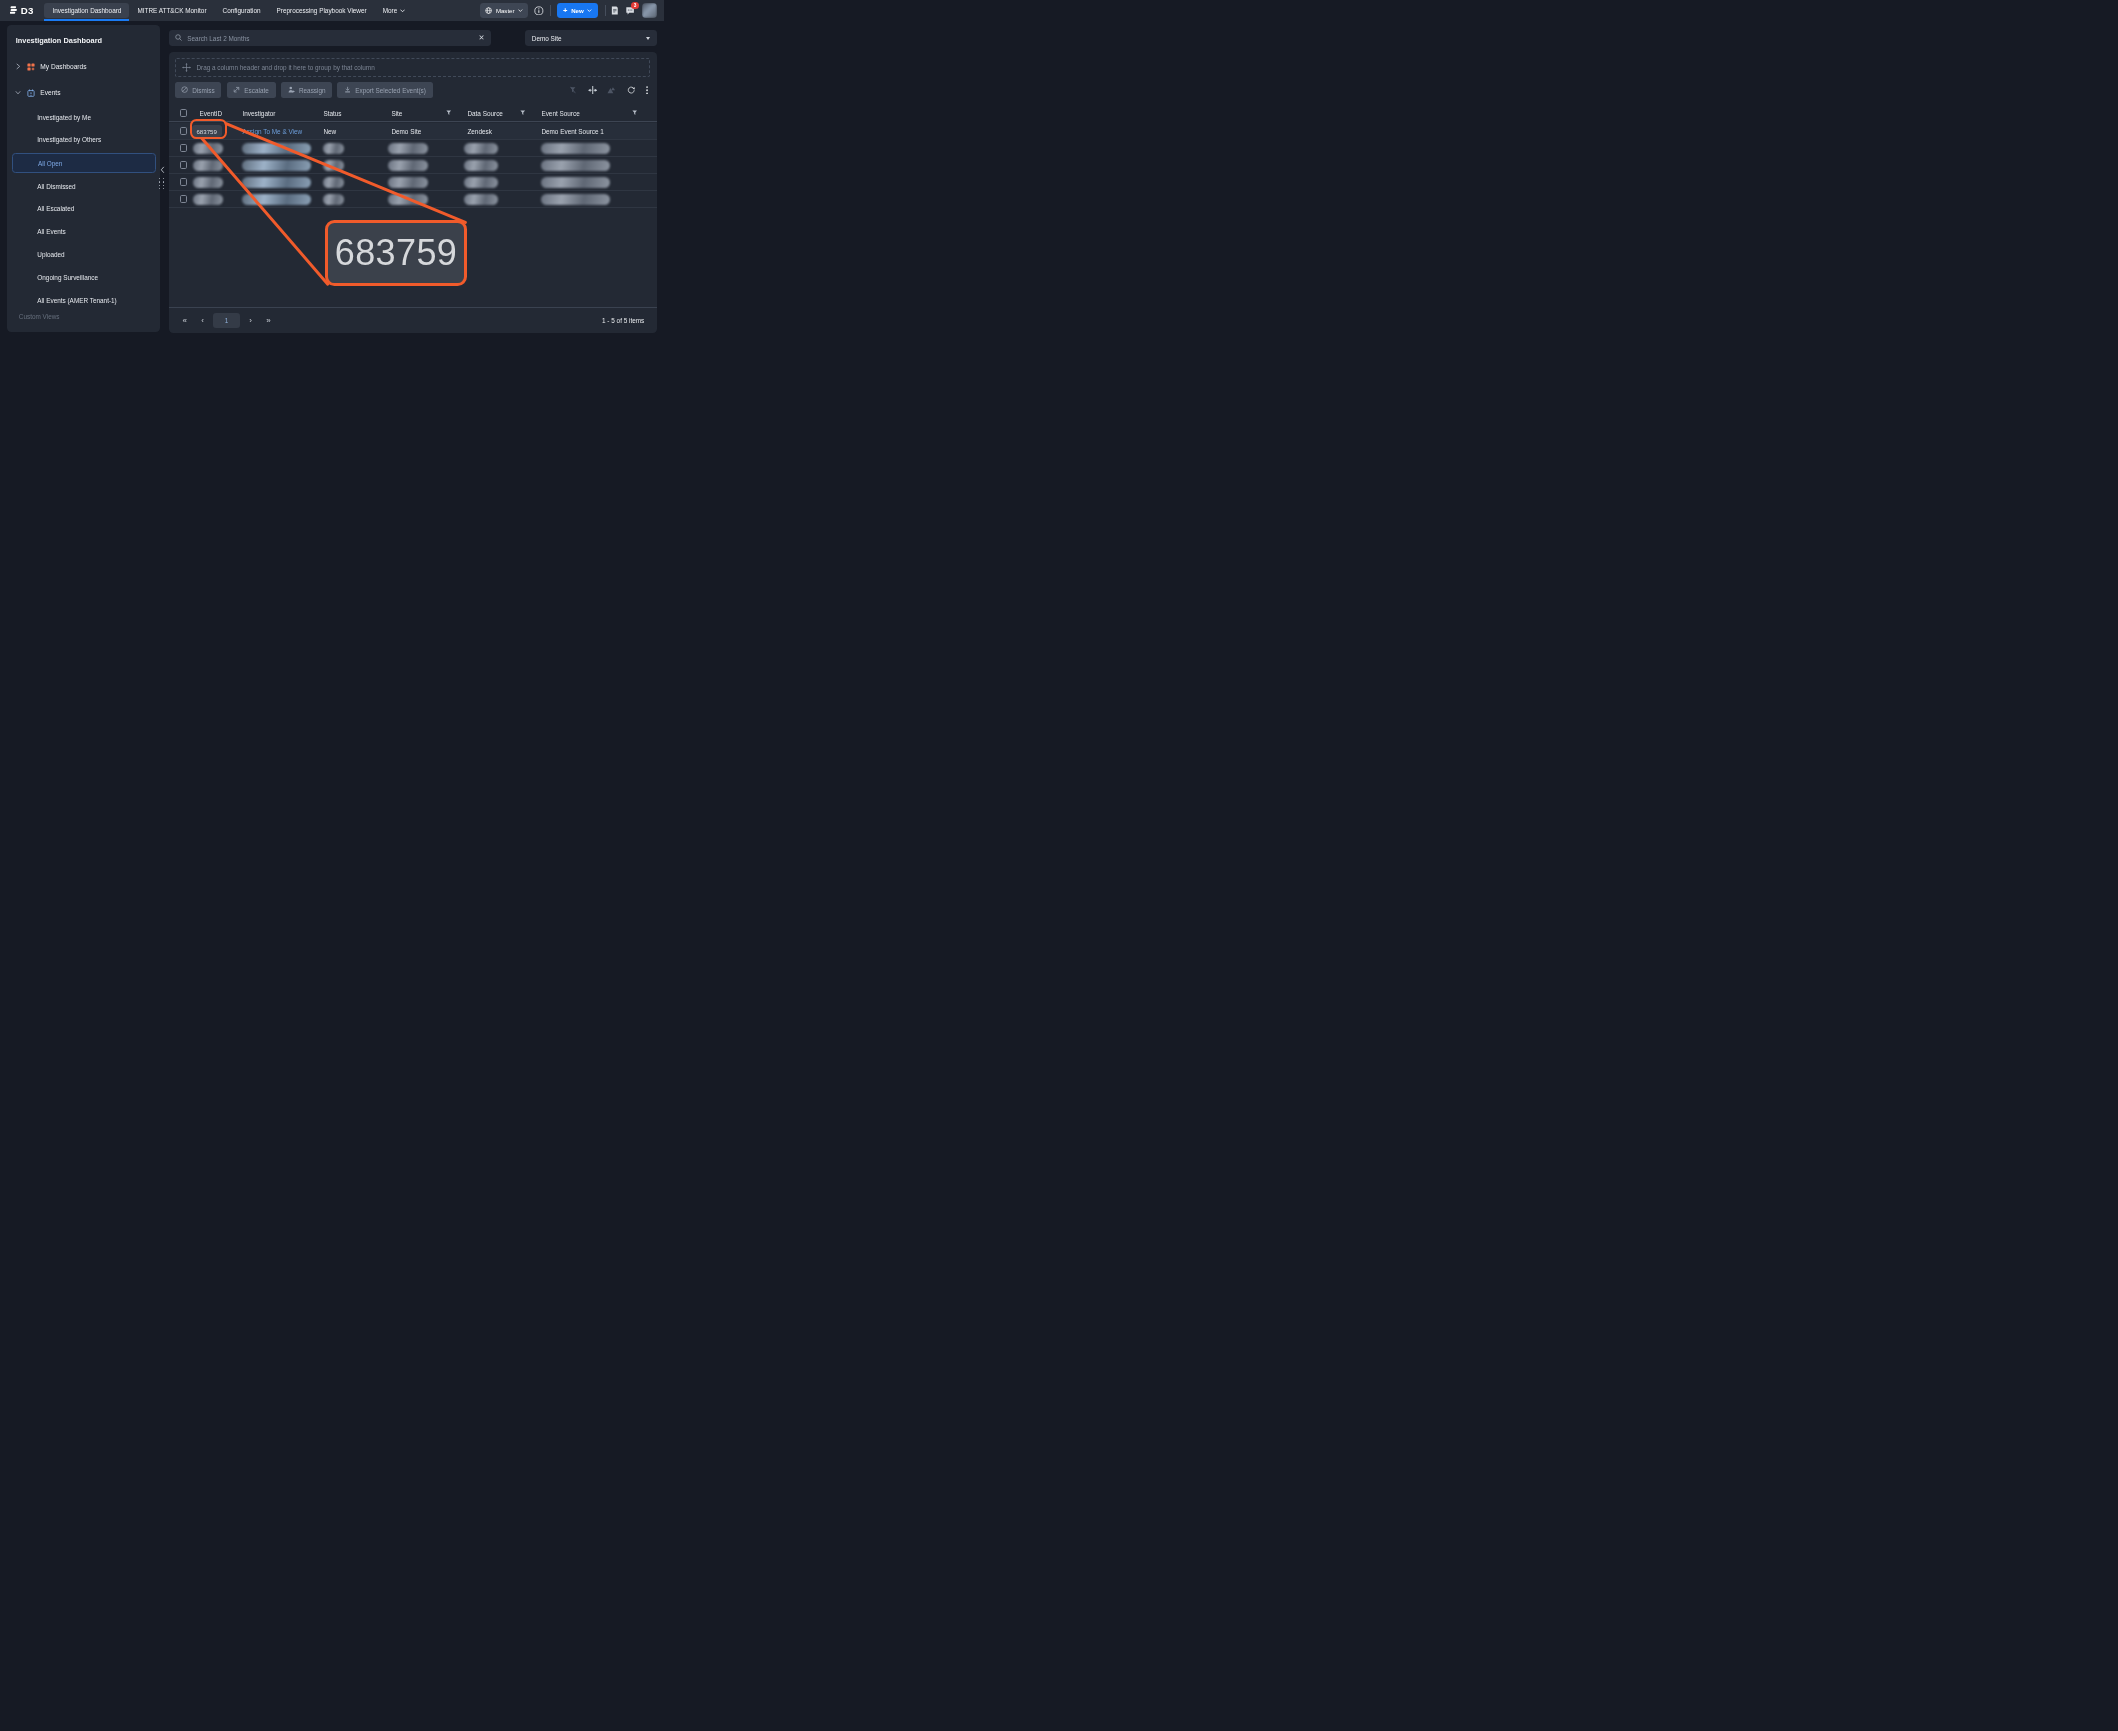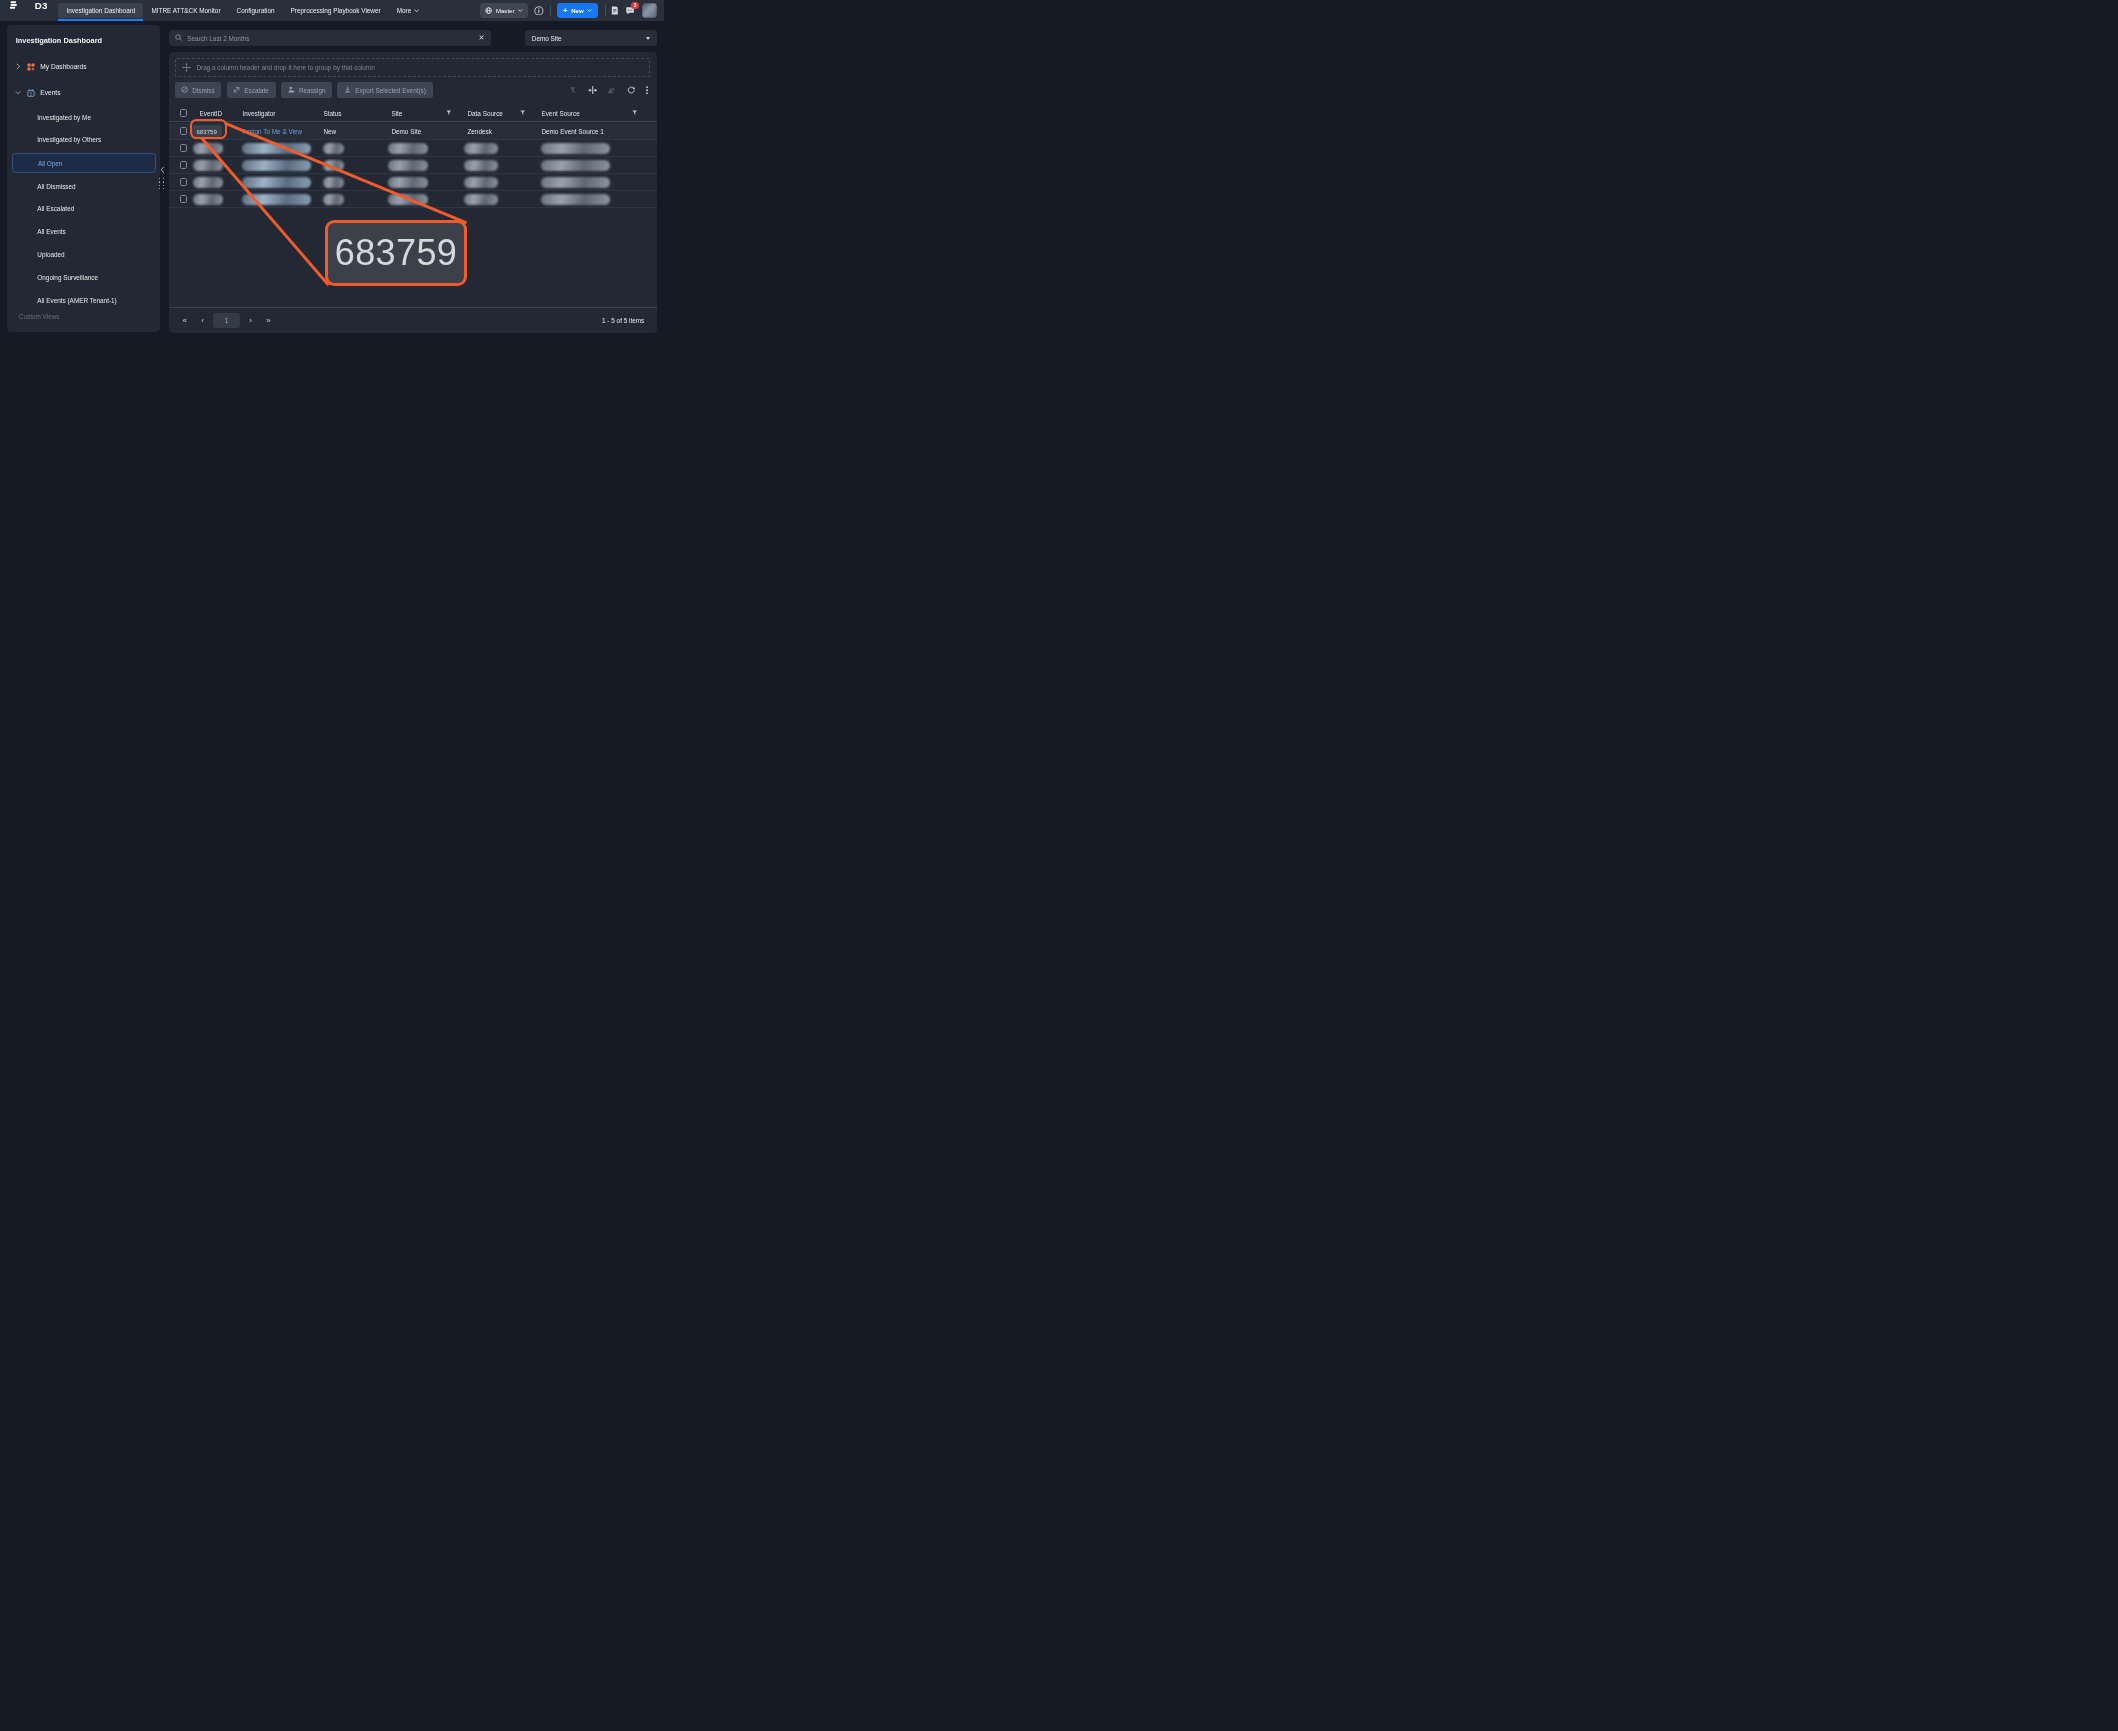--- a/index.html
+++ b/index.html
@@ -6,21 +6,21 @@
   html,body { width:664px; height:341px; }
   body {
     background:#161a24;
     font-family:"Liberation Sans", sans-serif;
     position:relative;
     overflow:hidden;
     color:#e8ebef;
   }
   
   .navbar { position:absolute; top:0; left:0; right:0; height:21px; background:#2a303b; display:flex; align-items:stretch; z-index:5; }
-  .logo { display:flex; align-items:flex-start; margin-left:10.2px; margin-right:11px; gap:16px; }
+  .logo { display:flex; align-items:center; margin-left:10.2px; margin-right:11px; gap:2px; }
   .logo-text { font-size:9.7px; font-weight:bold; color:#fff; letter-spacing:0.2px; }
   .tabs { display:flex; align-items:stretch; }
   .tab { position:relative; display:flex; align-items:center; gap:3px; padding:0 8px; font-size:6.4px; color:#edeff3; cursor:pointer; white-space:nowrap; }
   .tab .lbl { position:relative; z-index:1; }
   .tab.active::before { content:""; position:absolute; left:0; right:0; top:3px; bottom:3px; background:#3a414e; border-radius:3px; }
   .tab.active::after  { content:""; position:absolute; left:0; right:0; bottom:0.4px; height:1.3px; background:#1a7bf4; }
   .nav-right { margin-left:auto; display:flex; align-items:center; gap:6.4px; padding-right:6.8px; }
   .master-btn { height:14.4px; background:#3e4654; border-radius:3.4px; display:flex; align-items:center; gap:3.4px; padding:0 5.1px; color:#fff; font-size:6.1px; cursor:pointer; }
   .nav-divider { width:0.4px; height:10.6px; background:#464e5c; }
   .new-btn { height:14.4px; background:#1877f2; border-radius:3.4px; display:flex; align-items:center; gap:3.8px; padding:0 6px; color:#fff; font-size:6.1px; font-weight:bold; cursor:pointer; }

